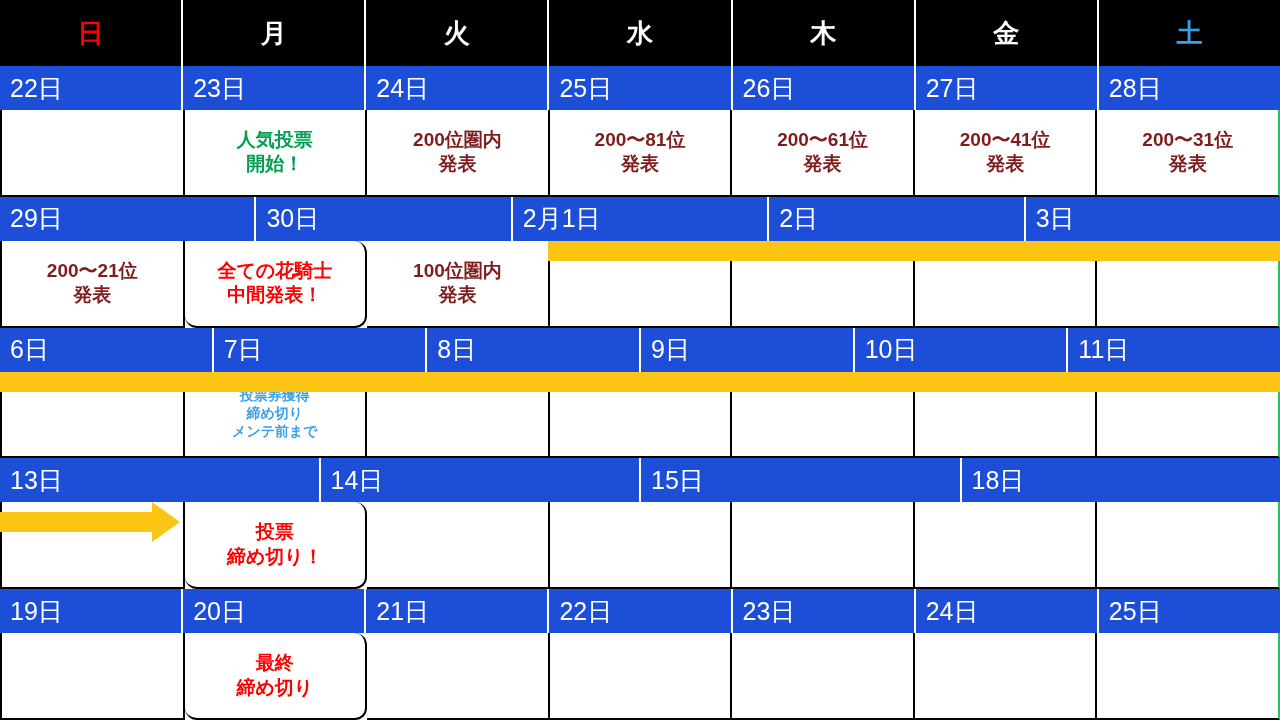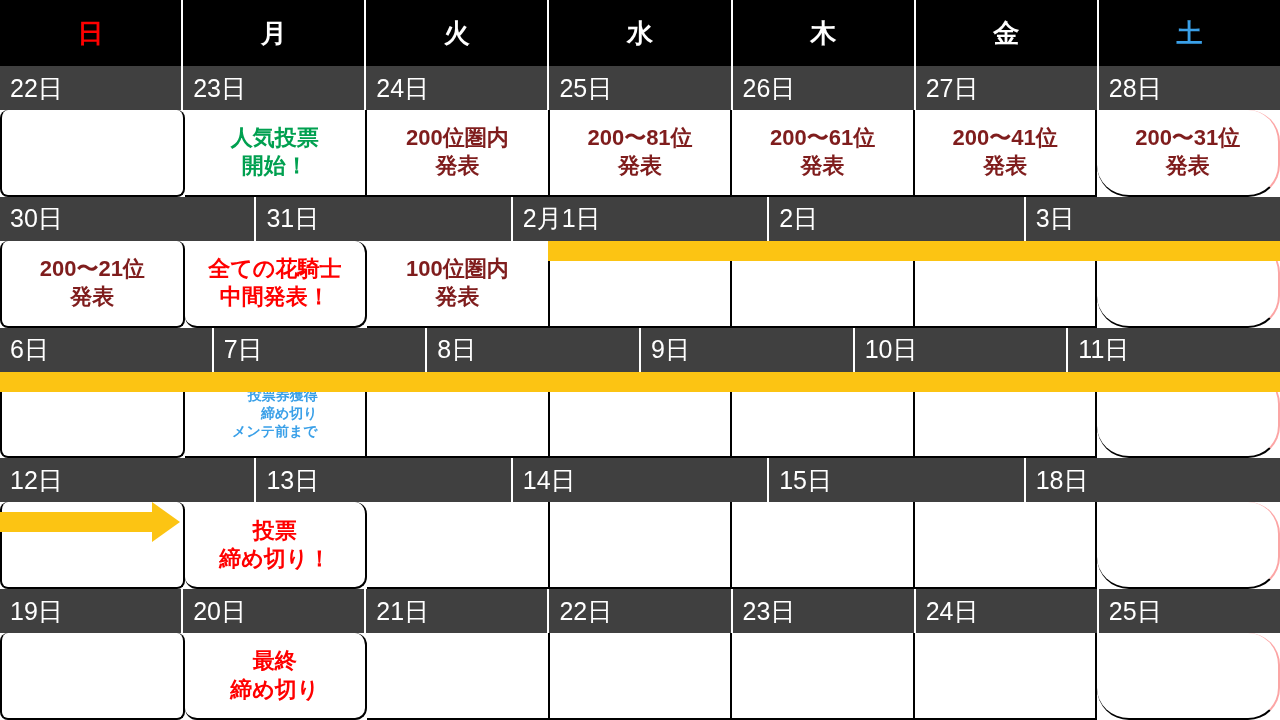--- a/index.html
+++ b/index.html
@@ -49,21 +49,21 @@
     display: flex;
     flex-direction: column;
     position: relative;
     flex: 1 1 0;
   }
 
   .date-row {
     display: flex;
     height: 44px;
     flex: 0 0 44px;
-    background: #404040;
+    background: #1d4ed8;
   }
   .date-cell {
     flex: 1 1 0;
     display: flex;
     align-items: center;
     padding-left: 10px;
     color: #ffffff;
     font-size: 25px;
     font-weight: normal;
     border-right: 2px solid #ffffff;
@@ -82,32 +82,32 @@
     display: flex;
     align-items: center;
     justify-content: center;
     text-align: center;
     border-right: 2px solid #000000;
     border-bottom: 2px solid #000000;
     box-sizing: border-box;
     padding: 2px 4px;
     line-height: 1.28;
     font-weight: bold;
-    font-size: 22px;
+    font-size: 19px;
     color: #000000;
     white-space: pre-line;
     position: relative;
   }
-  .event-cell:first-child { border-left: 2px solid #000000; border-radius: 8px; }
-  .event-cell:last-child { border-right: 2px solid #fca5a5; border-radius: 32px; }
+  .event-cell:first-child { border-left: 2px solid #000000; }
+  .event-cell:last-child { border-right: 2px solid #22c55e; }
 
   .ev-green { color: #00a050; }
   .ev-red   { color: #ff0000; border-radius: 12px; }
   .ev-black { color: #7f1d1d; }
-  .ev-blue  { color: #3aa0e8; font-size: 14px; text-align: right; }
+  .ev-blue  { color: #3aa0e8; font-size: 14px; }
 
   
   .bar {
     position: absolute;
     height: 20px;
     background: #fcc413;
     z-index: 5;
   }
   .arrow-wrap {
     position: absolute;
@@ -165,22 +165,22 @@
 発表</div>
       <div class="event-cell ev-black">200〜41位
 発表</div>
       <div class="event-cell ev-black">200〜31位
 発表</div>
     </div>
   </div>
 
   <div class="week">
     <div class="date-row">
+      <div class="date-cell">29日</div>
       <div class="date-cell">30日</div>
-      <div class="date-cell">31日</div>
       <div class="date-cell">2月1日</div>
       <div class="date-cell">2日</div>
       <div class="date-cell">3日</div>
     </div>
     <div class="event-row">
       <div class="event-cell ev-black">200〜21位
 発表</div>
       <div class="event-cell ev-red">全ての花騎士
 中間発表！</div>
       <div class="event-cell ev-black">100位圏内
@@ -213,21 +213,20 @@
       <div class="event-cell ev-black"></div>
       <div class="event-cell ev-black"></div>
       <div class="event-cell ev-black"></div>
     </div>
 
     <div class="bar" style="left:0; right:0; top:44px;"></div>
   </div>
 
   <div class="week">
     <div class="date-row">
-      <div class="date-cell">12日</div>
       <div class="date-cell">13日</div>
       <div class="date-cell">14日</div>
       <div class="date-cell">15日</div>
       <div class="date-cell">18日</div>
     </div>
     <div class="event-row">
       <div class="event-cell ev-black"></div>
       <div class="event-cell ev-red">投票
 締め切り！</div>
       <div class="event-cell ev-black"></div>

